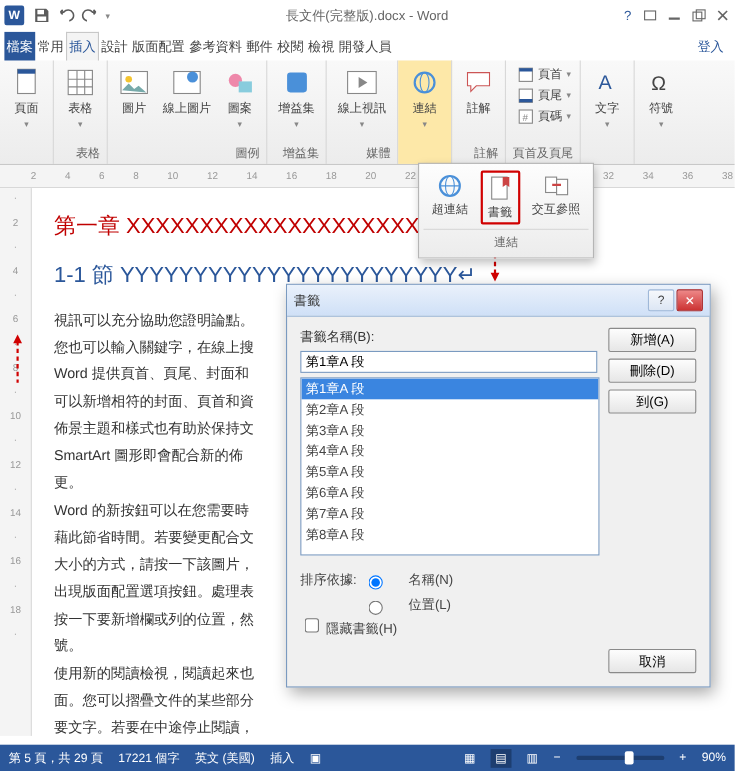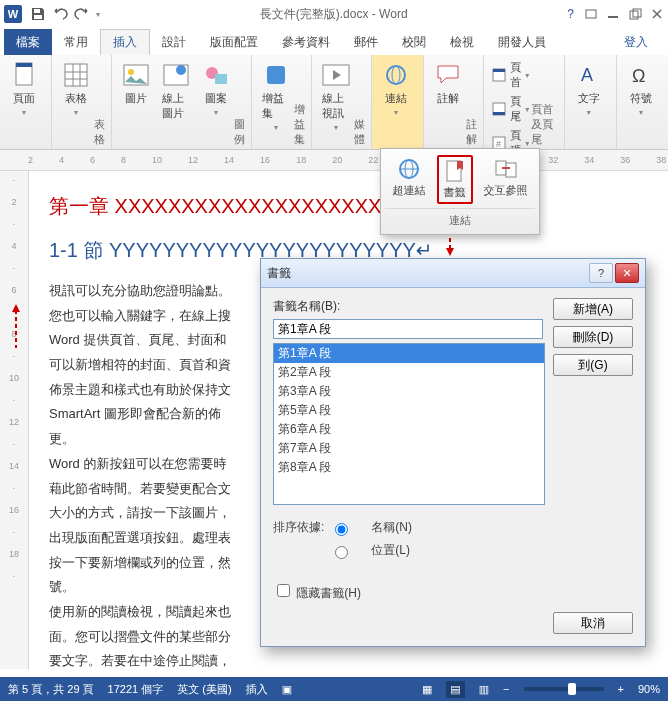--- a/index.html
+++ b/index.html
@@ -7,27 +7,27 @@
 
 .titlebar{height:28px;background:#fff;display:flex;align-items:center;padding:0 4px;border-bottom:1px solid #fff}
 .titlebar .word-logo{width:18px;height:18px;background:#2b579a;color:#fff;display:flex;align-items:center;justify-content:center;font-weight:bold;font-size:11px;border-radius:2px}
 .qat{display:flex;gap:6px;margin-left:8px;align-items:center}
 .qat .icon{width:16px;height:16px;color:#5c5c5c}
 .titlebar .title{flex:1;text-align:center;color:#666;font-size:12px}
 .win-controls{display:flex;gap:8px}
 .win-controls .icon{width:14px;height:14px;color:#666}
 
 .tabs{height:26px;background:#fff;display:flex;align-items:stretch;padding-left:4px}
-.tabs .tab{padding:0 12px;display:flex;align-items:center;font-size:12px;color:#444}
+.tabs .tab{padding:0 2px;display:flex;align-items:center;font-size:12px;color:#444}
 .tabs .file{background:#2b579a;color:#fff}
 .tabs .active{background:#f4f4f4;border-top:1px solid #c8c8c8;border-left:1px solid #c8c8c8;border-right:1px solid #c8c8c8;color:#2b579a}
 .tabs .login{margin-left:auto;margin-right:8px;color:#2b579a}
 
 .ribbon{height:94px;background:linear-gradient(#f9f9f9,#ececec);border-bottom:1px solid #c8c8c8;display:flex}
-.group{display:flex;flex-direction:row;align-items:flex-start;border-right:1px solid #d8d8d8;padding:4px 6px 2px 6px;position:relative}
+.group{display:flex;flex-direction:column;align-items:flex-end;border-right:1px solid #d8d8d8;padding:4px 6px 2px 6px;position:relative}
 .group .row{display:flex;gap:4px;flex:1;align-items:flex-start}
 .group .label{font-size:11px;color:#666;margin-top:auto}
 .rbtn{display:flex;flex-direction:column;align-items:center;gap:2px;padding:2px 4px;color:#444}
 .rbtn .ic{width:28px;height:28px;display:flex;align-items:center;justify-content:center}
 .rbtn .txt{font-size:11px}
 .small-col{display:flex;flex-direction:column;gap:2px}
 .small-col .s{display:flex;align-items:center;gap:4px;font-size:11px;color:#444;padding:1px 2px}
 .small-col .s .ic{width:14px;height:14px}
 .dd{font-size:8px;color:#888}
 
@@ -60,21 +60,21 @@
 .dlg-body{padding:10px 12px 10px 12px;display:flex;gap:10px}
 .dlg-left{flex:1}
 .dlg-label{margin-bottom:4px;color:#333}
 .dlg-input{width:100%;height:20px;border:1px solid #7a9ac0;background:#fff;padding:1px 4px;box-sizing:border-box;font-size:12px}
 .dlg-list{margin-top:4px;width:100%;height:160px;border:1px solid #7a9ac0;background:#fff;overflow:auto;font-size:12px}
 .dlg-list .item{padding:1px 4px}
 .dlg-list .sel{background:#3a85e0;color:#fff}
 .sort-row{margin-top:14px;display:flex;align-items:flex-start;gap:6px}
 .sort-opts{display:flex;flex-direction:column;gap:6px}
 .sort-opts label{display:flex;align-items:center;gap:20px}
-.hide-row{margin-top:22px;display:flex;align-items:center;gap:4px}
+.hide-row{margin-top:0;display:flex;align-items:center;gap:4px}
 .dlg-right{width:80px;display:flex;flex-direction:column;gap:6px}
 .dlg-right button,.dlg-foot button{height:22px;background:linear-gradient(#fdfdfd,#e6e6e6);border:1px solid #8a8a8a;border-radius:2px;font-size:12px}
 .dlg-foot{display:flex;justify-content:flex-end;padding:0 12px 12px 12px}
 .dlg-foot button{width:80px}
 
 .status{position:absolute;left:0;bottom:0;height:24px;width:100%;background:#2b579a;color:#fff;display:flex;align-items:center;font-size:11px;padding:0 8px;gap:14px;box-sizing:border-box}
 .status .spacer{flex:1}
 .zoom-track{width:80px;height:4px;background:#1d3e70;position:relative;border-radius:2px}
 .zoom-thumb{position:absolute;left:44px;top:-4px;width:8px;height:12px;background:#fff;border-radius:2px}
 svg{display:block}
@@ -454,20 +454,21 @@
     </div>
   </div>
   <div class="dlg-body">
     <div class="dlg-left">
       <div class="dlg-label">書籤名稱(B):</div>
       <input class="dlg-input" value="第1章A 段" style="">
       <div class="dlg-list">
         <div class="item sel">第1章A 段</div>
         <div class="item">第2章A 段</div>
         <div class="item">第3章A 段</div>
+        <div class="item">第4章A 段</div>
         <div class="item">第5章A 段</div>
         <div class="item">第6章A 段</div>
         <div class="item">第7章A 段</div>
         <div class="item">第8章A 段</div>
       </div>
       <div class="sort-row">
         <span>排序依據:</span>
         <div class="sort-opts">
           <label>
               <input type="radio" checked="" style="">

